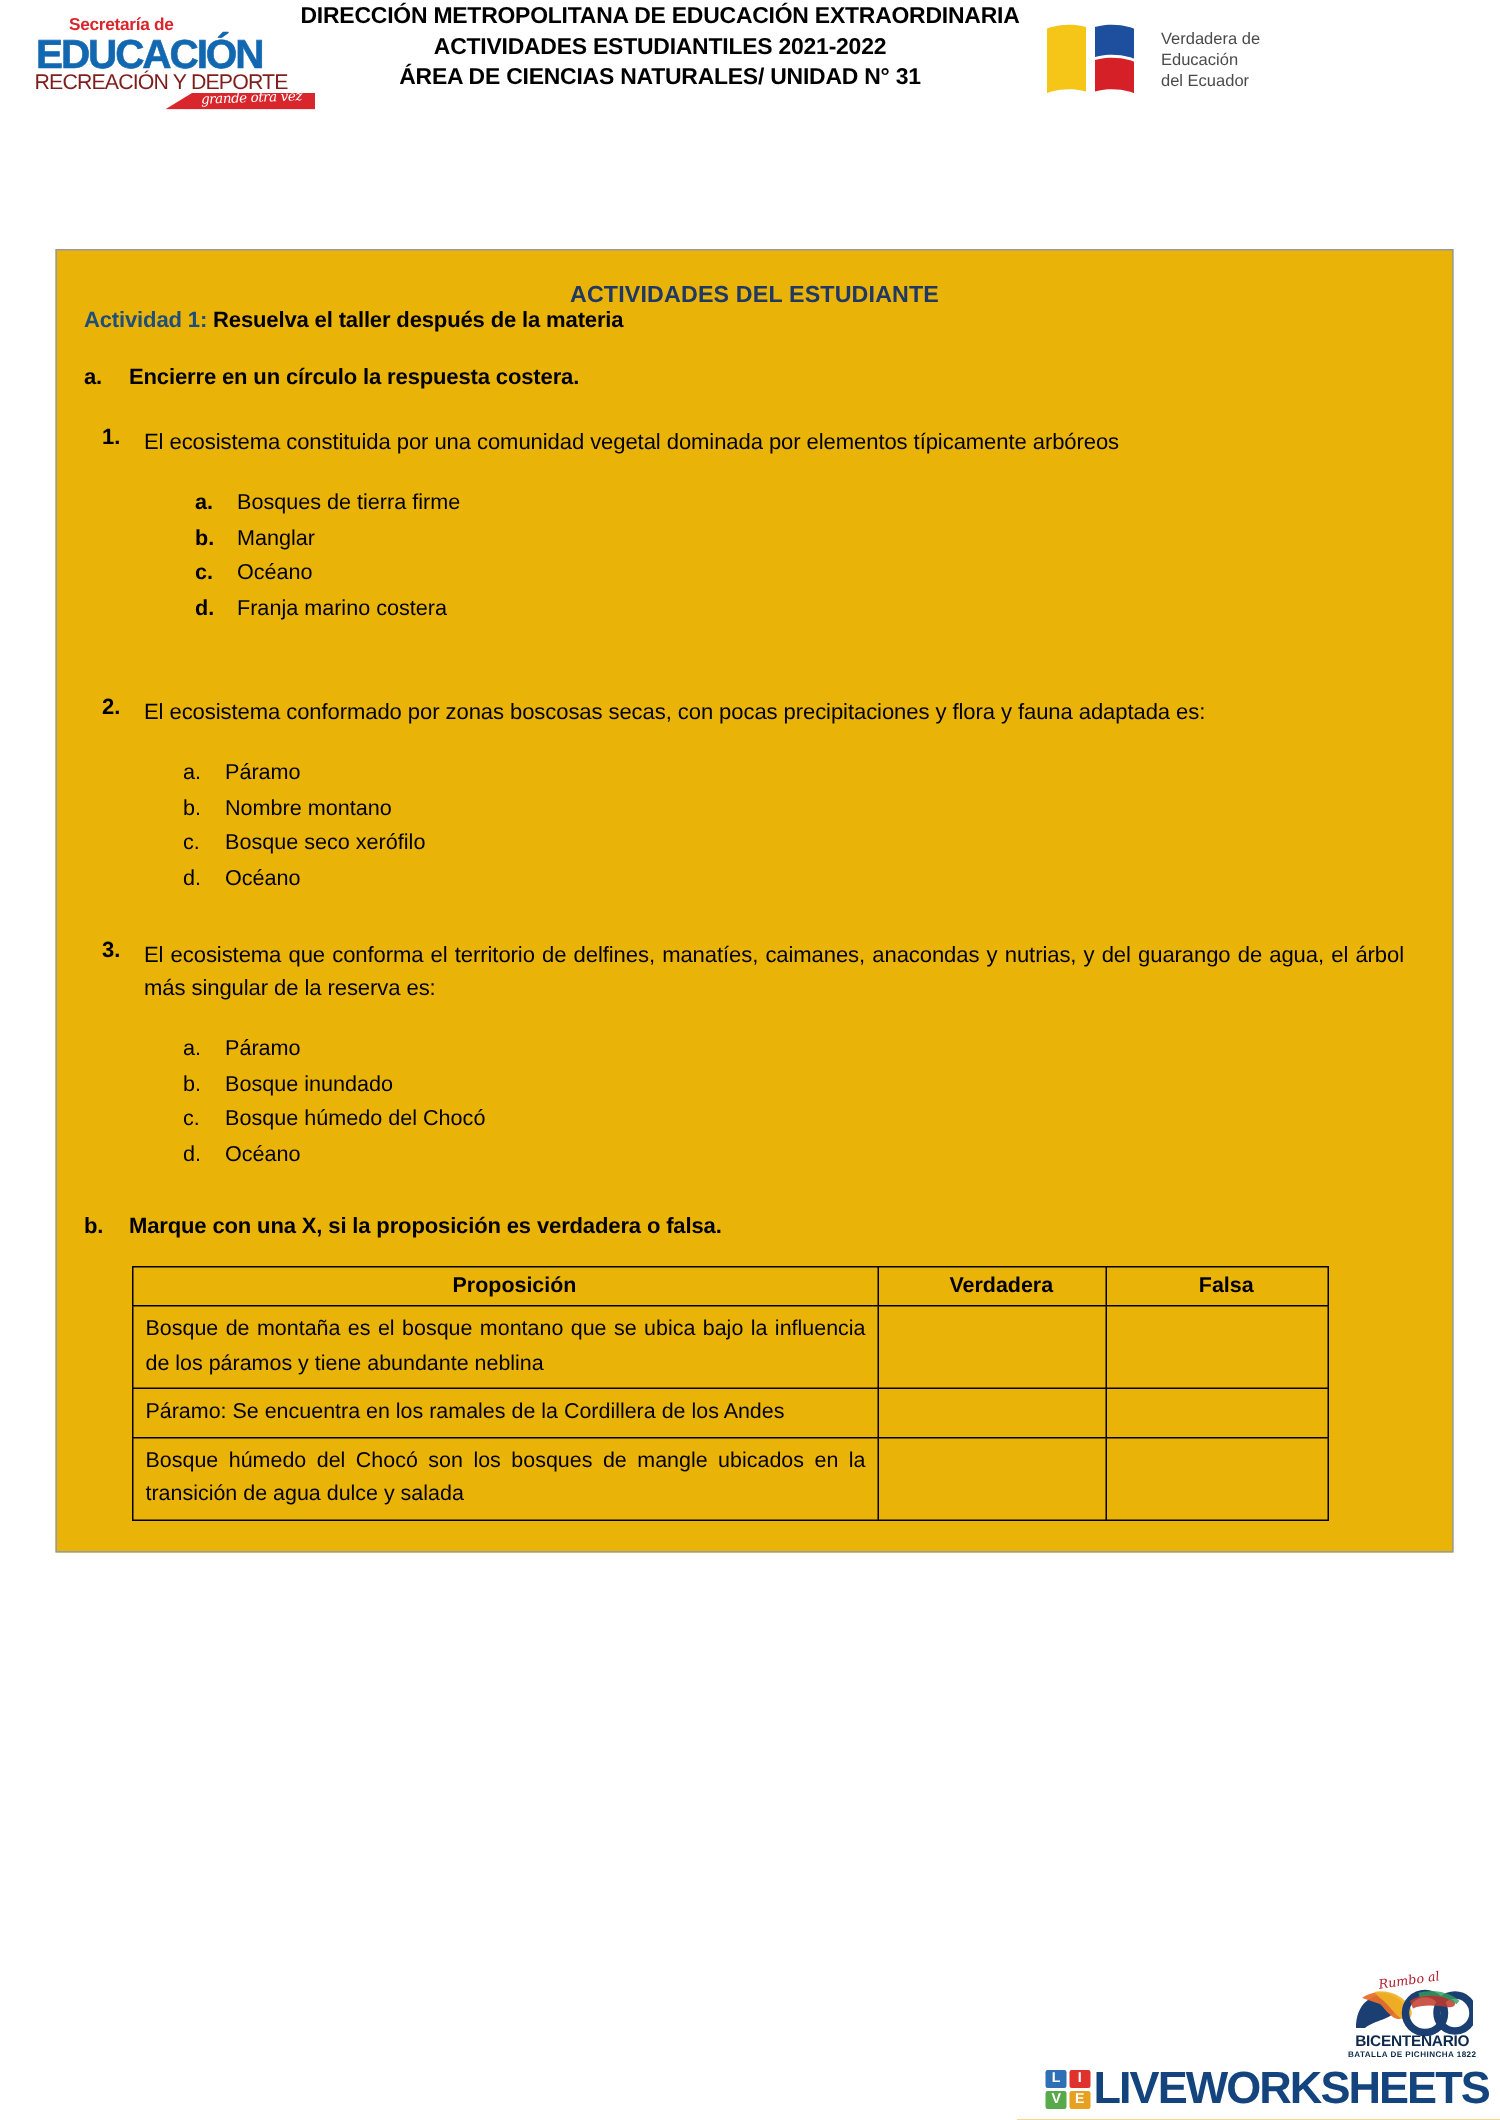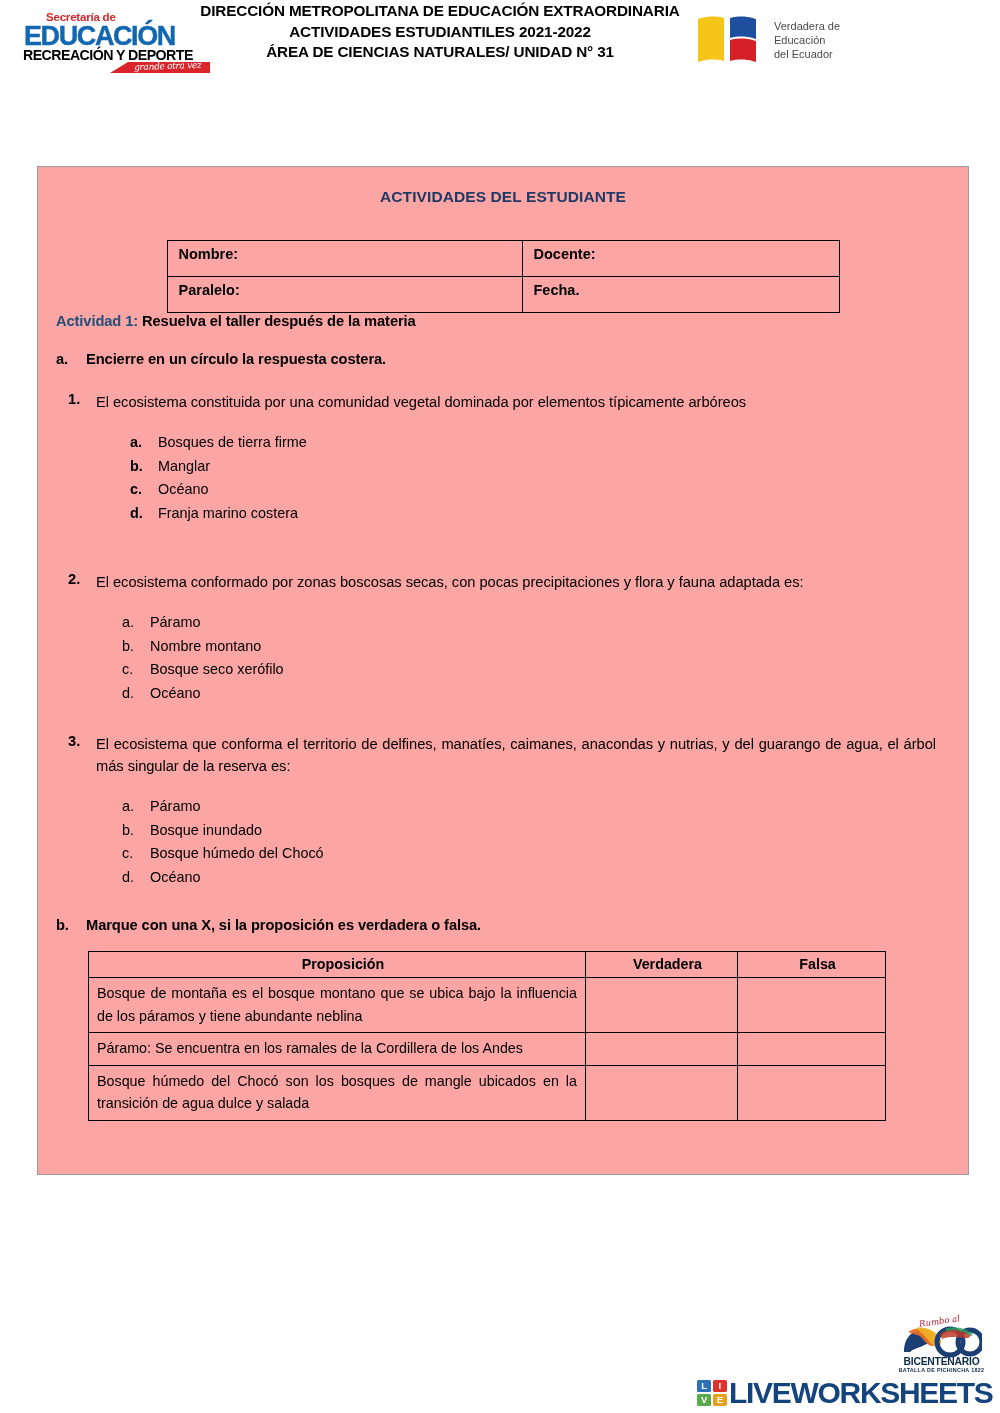--- a/index.html
+++ b/index.html
@@ -47,22 +47,22 @@
     color: #1267b1;
     letter-spacing: -1.4px;
     line-height: 1;
     -webkit-text-stroke: 0.4px #1267b1;
   }
   .sed-recreacion {
     position: absolute;
     left: 9px;
     top: 38px;
     font-size: 14.2px;
-    font-weight: bold;
-    color: #000000;
+    font-weight: normal;
+    color: #7f1d1d;
     letter-spacing: -0.55px;
     line-height: 1;
   }
   .sed-swoosh {
     position: absolute;
     left: 96px;
     top: 52px;
     width: 100px;
     height: 11px;
     background: #d8262c;
@@ -111,23 +111,23 @@
     letter-spacing: -0.15px;
     color: #000000;
   }
 
   
   .content-frame {
     position: absolute;
     left: 37px;
     top: 166px;
     width: 932px;
-    height: 1009px;
+    height: 869px;
     border: 1px solid #9a9a9a;
-    background: #fca5a5;
+    background: #eab308;
   }
 
   .section-title {
     text-align: center;
     color: #1f3864;
     font-size: 15.5px;
     font-weight: bold;
     margin-top: 21px;
     letter-spacing: 0.1px;
   }
@@ -343,32 +343,20 @@
     <div class="title-line">DIRECCIÓN METROPOLITANA DE EDUCACIÓN EXTRAORDINARIA</div>
     <div class="title-line">ACTIVIDADES ESTUDIANTILES 2021-2022</div>
     <div class="title-line">ÁREA DE CIENCIAS NATURALES/ UNIDAD N° 31</div>
   </div>
 </div>
 
 <div class="content-frame">
 
   <div class="section-title">ACTIVIDADES DEL ESTUDIANTE</div>
 
-  <table class="info-table">
-    <tbody>
-      <tr>
-        <td class="col-left">Nombre:</td>
-        <td class="col-right">Docente:</td>
-      </tr>
-      <tr>
-        <td class="col-left">Paralelo:</td>
-        <td class="col-right">Fecha.</td>
-      </tr>
-    </tbody>
-  </table>
 
   <div class="body-area">
 
     <div class="activity-line">
       <span class="activity-label">Actividad 1:</span><span class="activity-rest"> Resuelva el taller después de la materia</span>
     </div>
 
     <div class="instruction">
       <span class="marker">a.</span>
       <span>Encierre en un círculo la respuesta costera.</span>

